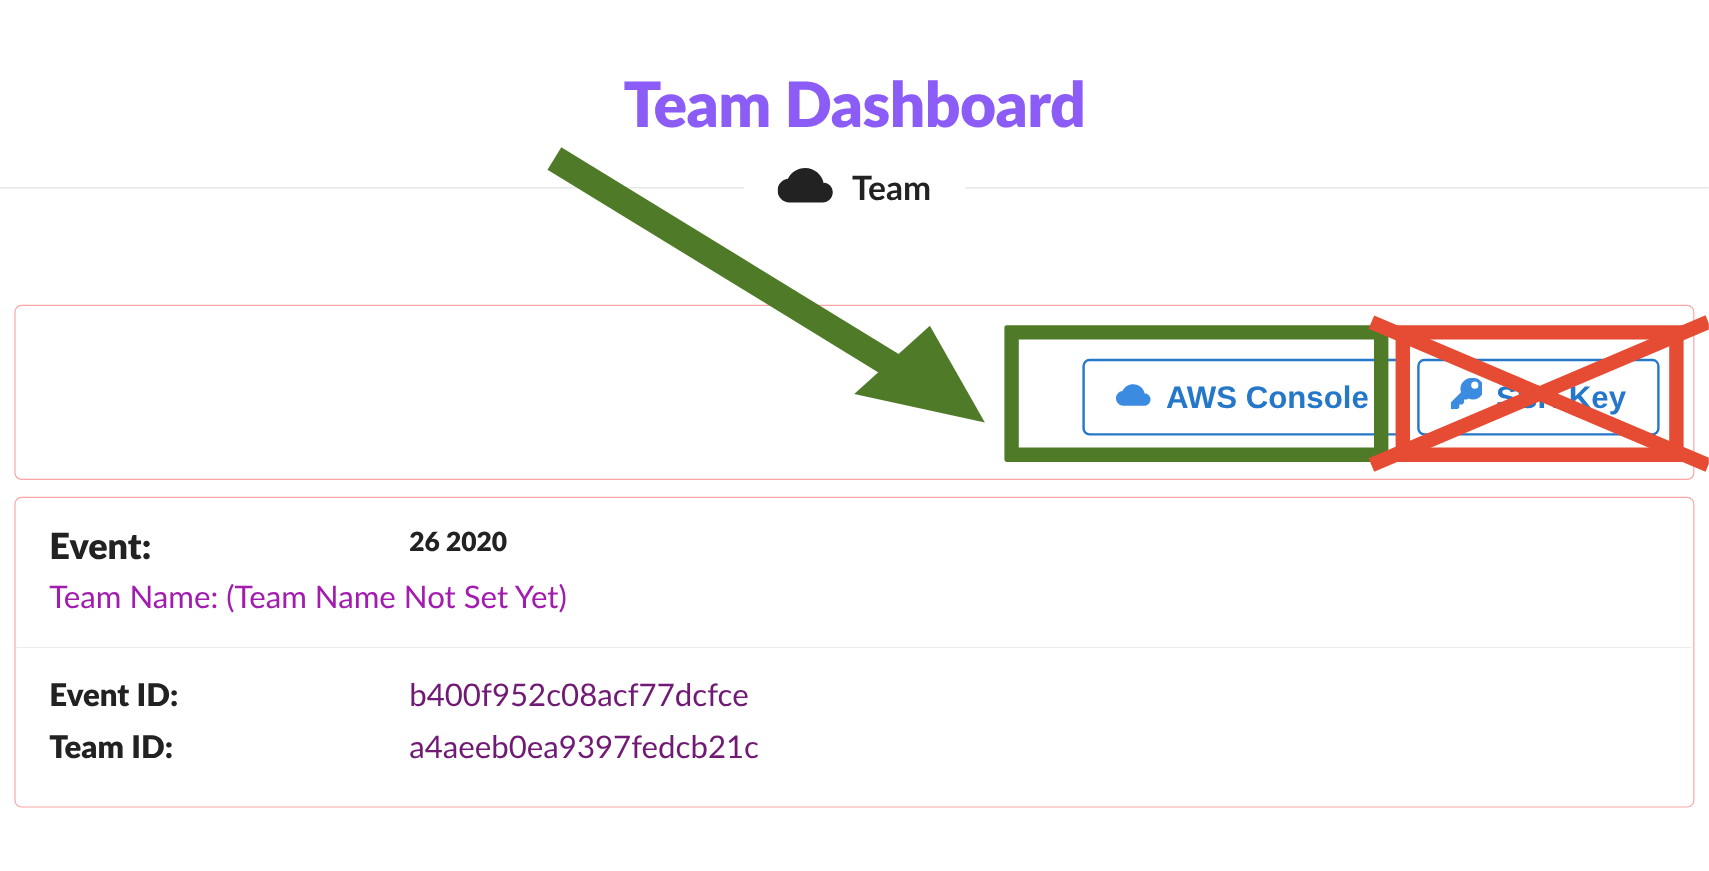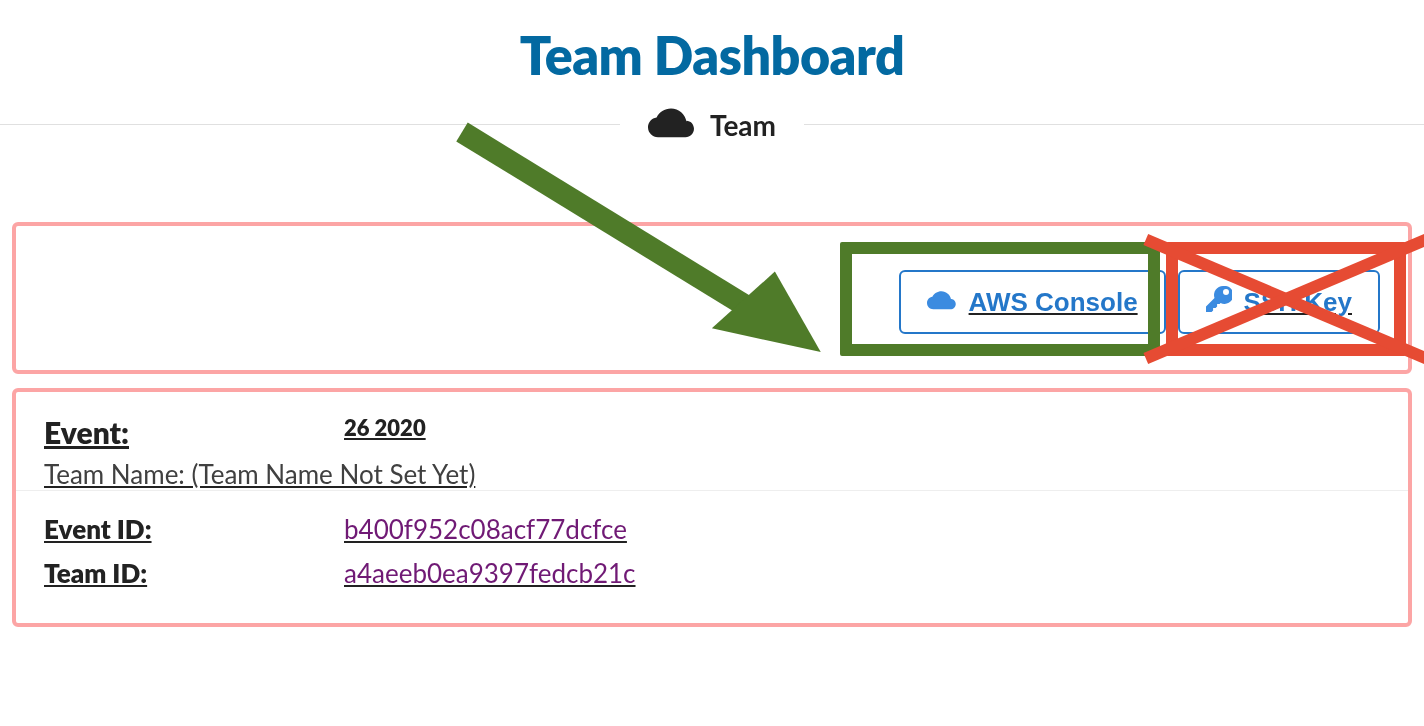--- a/index.html
+++ b/index.html
@@ -9,23 +9,24 @@
       background: #fff;
       width: 1424px;
       height: 726px;
       position: relative;
       overflow: hidden;
     }
     .page-title {
       text-align: center;
       font-size: 52px;
       font-weight: 800;
-      color: #0369a1;
+      color: #8b5cf6;
       padding: 24px 0 20px 0;
       letter-spacing: -0.5px;
+      margin-top: 32px;
     }
     .section-divider {
       position: relative;
       height: 36px;
       margin-bottom: 80px;
     }
     .section-divider .line {
       position: absolute;
       top: 50%;
       left: 0;
@@ -51,26 +52,25 @@
     }
     .section-divider .section-label {
       font-size: 28px;
       font-weight: 700;
       color: #222;
     }
     .panels {
       margin: 0 12px;
     }
     .panel {
-      border: 4px solid #fca5a5;
+      border: 1px solid #fca5a5;
       border-radius: 6px;
       padding: 22px 28px;
       margin-bottom: 14px;
       background: #fff;
-      text-decoration: underline;
     }
     .panel.buttons {
       display: flex;
       justify-content: flex-end;
       gap: 12px;
       padding: 44px 28px 36px 28px;
       position: relative;
     }
     .btn {
       display: inline-flex;
@@ -135,22 +135,23 @@
       width: 300px;
     }
     .panel.details .event-value {
       font-size: 22px;
       font-weight: 800;
       color: #222;
       margin-left: 0;
     }
     .panel.details .team-name {
       font-size: 26px;
-      color: #404040;
+      color: #a21caf;
       font-weight: 400;
+      margin-bottom: 26px;
     }
     .panel.details hr {
       border: none;
       border-top: 1px solid #eee;
       margin: 0 -28px 22px -28px;
     }
     .panel.details .kv {
       display: flex;
       align-items: flex-end;
       margin-bottom: 12px;

